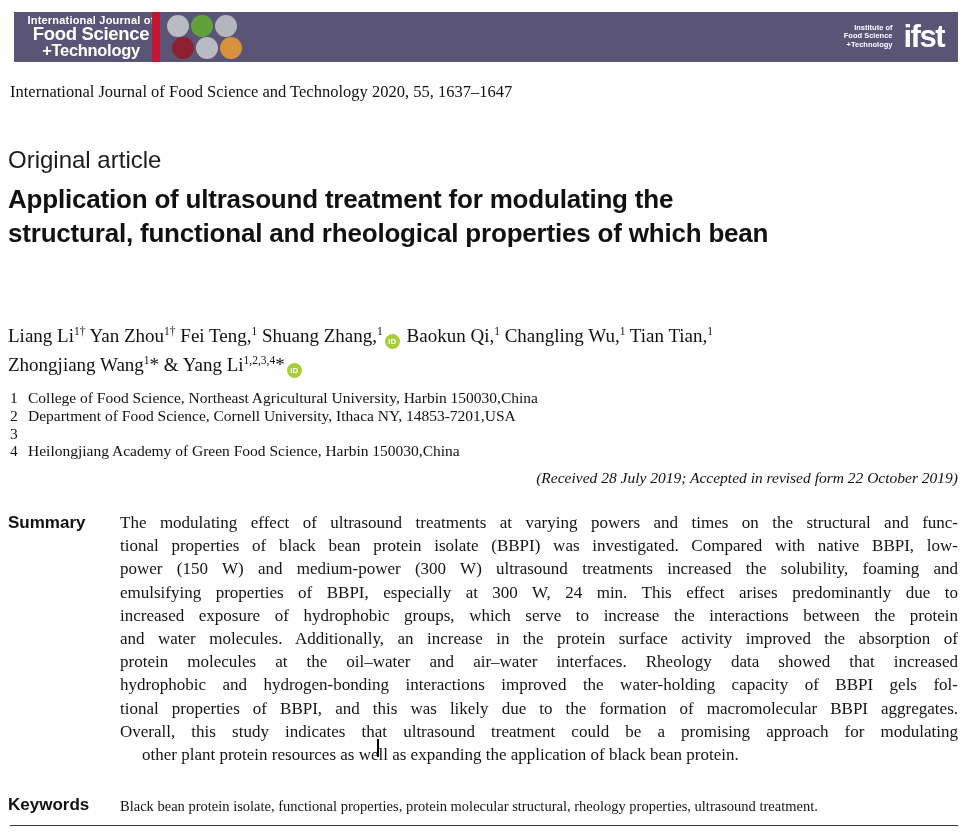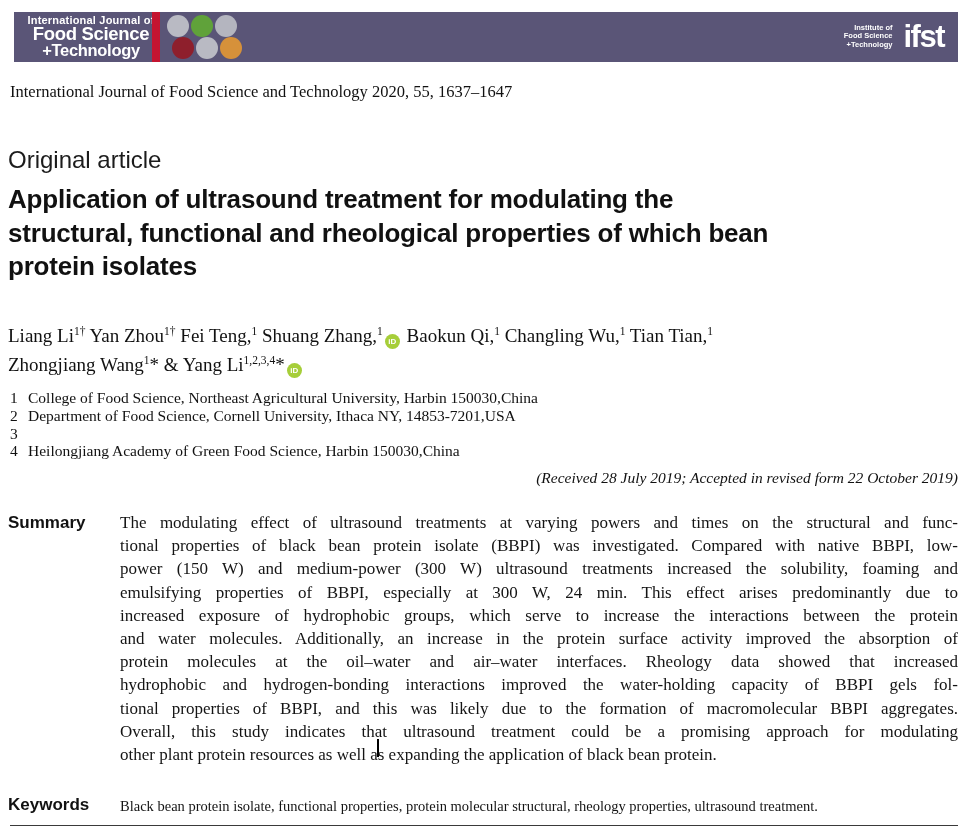--- a/index.html
+++ b/index.html
@@ -38,21 +38,21 @@
   .affil-row .num{width:18px;flex:0 0 18px;}
   .received{position:absolute;left:10px;top:469px;width:948px;text-align:right;
     font-style:italic;font-size:15.5px;color:#111;}
   
   .sec-label{position:absolute;left:8px;font-family:"Liberation Sans",sans-serif;
     font-size:17px;font-weight:bold;color:#111;}
   .summary-label{top:513px;}
   .summary-text{position:absolute;left:120px;top:511px;width:838px;font-size:17px;
     line-height:23.2px;color:#141414;}
   .sum-line{text-align:justify;text-align-last:justify;white-space:normal;}
-  .sum-line.last{text-align-last:left;}
+  .sum-line.last{text-align-last:left;margin-left:22px;}
   .keywords-label{top:795px;}
   .keywords-text{position:absolute;left:120px;top:798px;width:838px;font-size:14.5px;color:#141414;}
   .bottom-rule{position:absolute;left:10px;top:825px;width:948px;height:1px;background:#3a3a3a;}
   .caret{position:absolute;left:377px;top:739px;width:1.5px;height:18px;background:#000;}
 </style>
 </head>
 <body>
 
 <div class="banner">
   <div class="jlogo">
@@ -78,21 +78,20 @@
     <div class="mark">ifst</div>
   </div>
 </div>
 
 <div class="citation"><span>International Journal of Food Science and Technology 2020, </span><b>55</b><span>, 1637–1647</span></div>
 
 <div class="kicker">Original article</div>
 <div class="title">
     <div>Application of ultrasound treatment for modulating the</div>
     <div>structural, functional and rheological properties of which bean</div>
-    <div>protein isolates</div>
   </div>
 
 <div class="authors">
     <div><span>Liang Li</span><sup>1†</sup> <span>Yan Zhou</span><sup>1†</sup> <span>Fei Teng,</span><sup>1</sup> <span>Shuang Zhang,</span><sup>1</sup><span class="orcid" style="background: rgb(166, 206, 57);">iD</span> <span>Baokun Qi,</span><sup>1</sup> <span>Changling Wu,</span><sup>1</sup> <span>Tian Tian,</span><sup>1</sup></div>
     <div><span>Zhongjiang Wang</span><sup>1</sup>* <span>&amp; Yang Li</span><sup>1,2,3,4</sup>*<span class="orcid" style="background: rgb(166, 206, 57);">iD</span></div>
   </div>
 <div class="affils">
     <div class="affil-row">
       <span class="num">1</span>
       <span>College of Food Science, Northeast Agricultural University, Harbin 150030,China</span>

